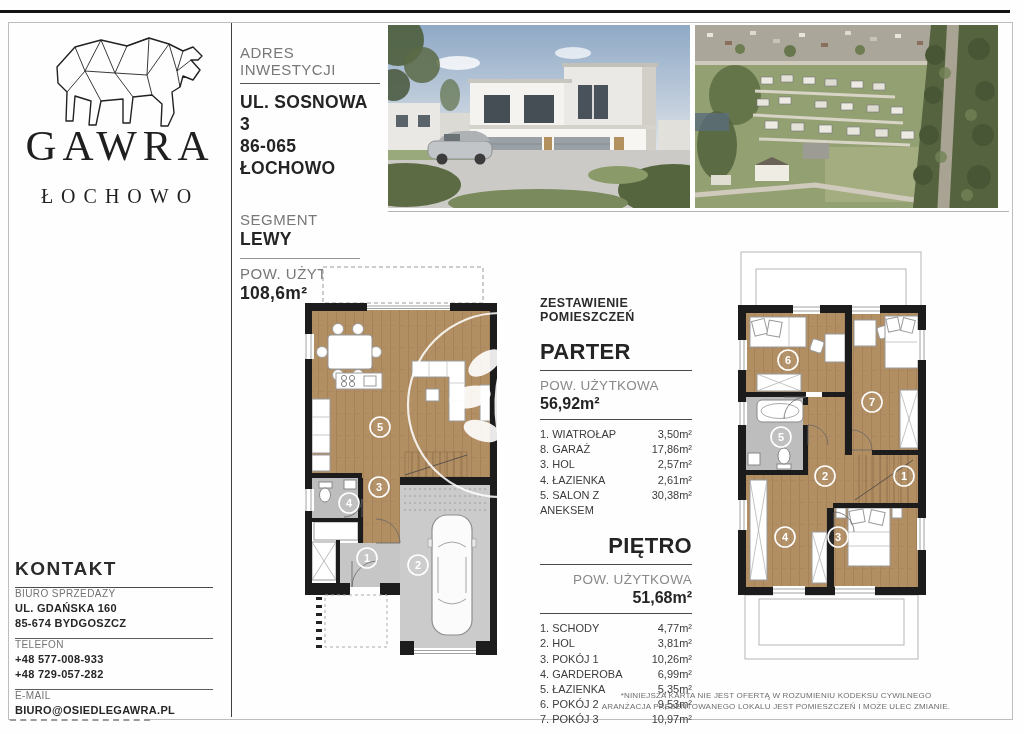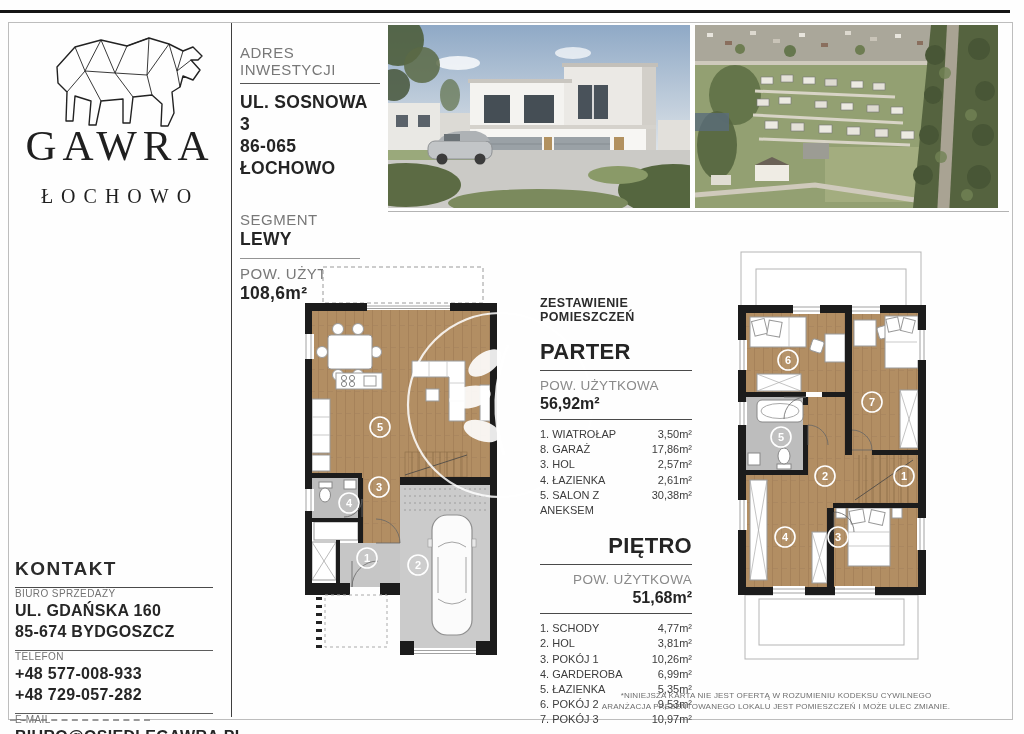--- a/index.html
+++ b/index.html
@@ -8,21 +8,21 @@
   .abs{position:absolute;}
   .hr{height:1px;background:#555;}
   .hr.lt{background:#949494;}
   
   .brand-name{font-family:"Liberation Serif","DejaVu Serif",serif;font-size:43px;letter-spacing:6px;
               color:#1f1f1f;text-align:center;}
   .brand-loc{font-family:"Liberation Serif","DejaVu Serif",serif;font-size:20px;letter-spacing:8px;
              color:#1f1f1f;text-align:center;margin-top:10px;}
   .k-head{font-size:19px;letter-spacing:1.5px;color:#2b2b2b;font-weight:600;padding-bottom:7px;margin-top:20px;}
   .g-lbl{font-size:10px;color:#737373;letter-spacing:.4px;margin-top:0;}
-  .g-val{font-size:16px;font-weight:700;color:#262626;letter-spacing:.3px;margin-top:3px;}
+  .g-val{font-size:11px;font-weight:700;color:#262626;letter-spacing:.3px;margin-top:3px;}
   .k-sep{height:1px;background:#5c5c5c;margin-top:9px;}
   
   .h-lbl{font-size:15px;color:#787878;letter-spacing:.5px;}
   .h-val{font-size:17.5px;font-weight:700;color:#242424;letter-spacing:.3px;line-height:22px;}
   
   .rs-title{font-size:12.5px;font-weight:700;letter-spacing:.4px;color:#2b2b2b;}
   .f-title{font-size:22px;font-weight:800;letter-spacing:.3px;color:#242424;margin-top:15px;}
   .f-hr{height:1px;background:#4a4a4a;margin-top:5px;}
   .f-arealbl{font-size:13.5px;color:#8a8a8a;margin-top:7px;letter-spacing:.3px;}
   .f-area{font-size:16px;font-weight:700;color:#242424;margin-top:2px;}

